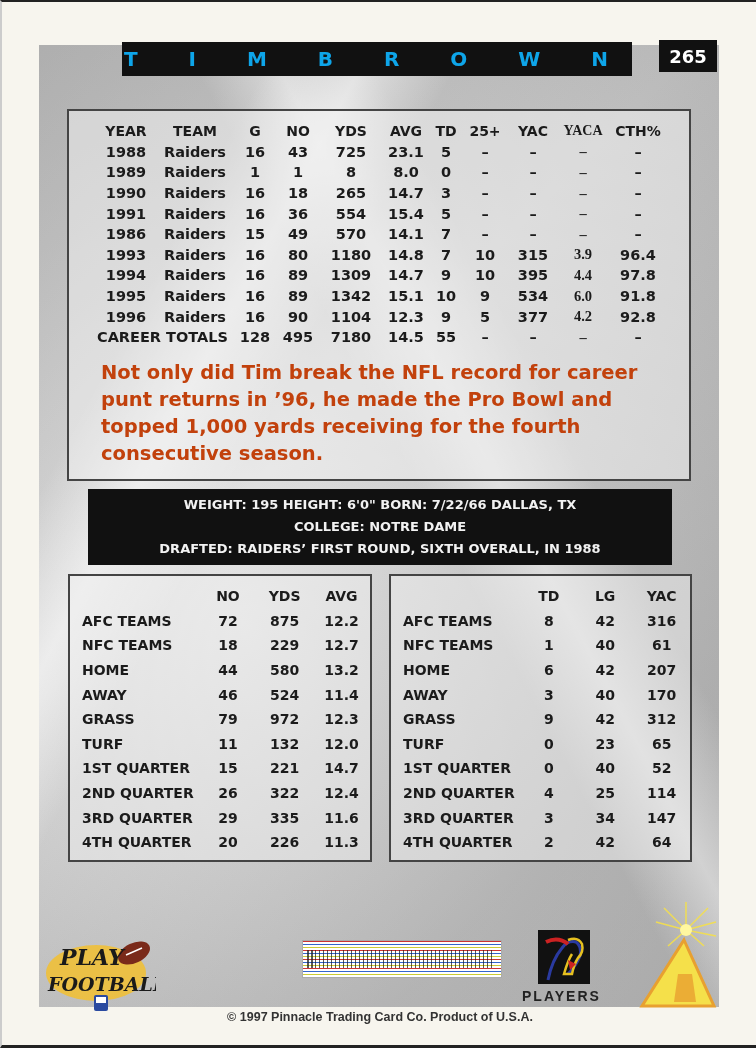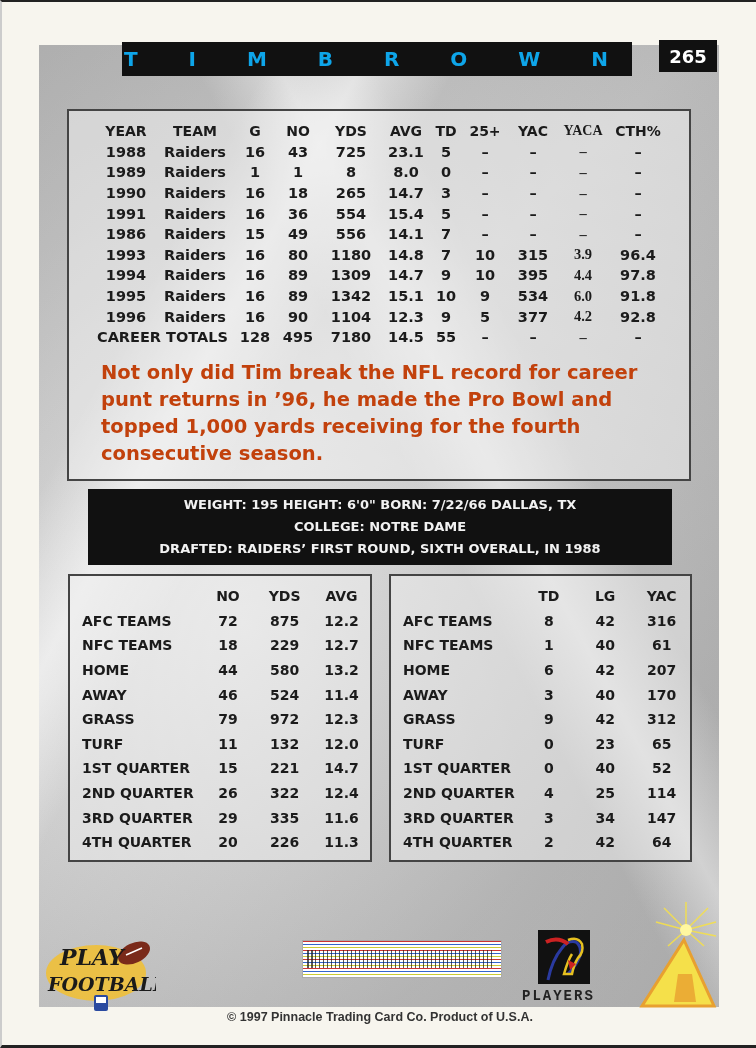--- a/index.html
+++ b/index.html
@@ -100,21 +100,21 @@
     position: absolute; left: 4px; top: 9px; width: 188px; height: 18px;
     background: repeating-linear-gradient(90deg, #222 0 1.5px, transparent 1.5px 4px);
     opacity: 0.75;
   }
   .players-logo {
     position: absolute; left: 536px; top: 928px; width: 52px; height: 54px;
     background: #111;
   }
   .players-text {
     position: absolute; left: 520px; top: 986px;
-    font-family: Liberation Mono, monospace; font-weight: bold;
+    font-family: Liberation Sans, sans-serif; font-weight: bold;
     font-size: 14px; letter-spacing: 2px; color: #222;
   }
   .pinnacle-logo {
     position: absolute; left: 636px; top: 900px; width: 80px; height: 108px;
   }
   .copyright {
     position: absolute; left: 0; top: 1008px; width: 756px; text-align: center;
     font-family: "Liberation Sans", sans-serif; font-weight: bold;
     font-size: 12.5px; color: #333;
   }
@@ -198,21 +198,21 @@
             <td class="c-25">–</td>
             <td class="c-yac">–</td>
             <td class="c-yaca">–</td>
             <td class="c-cth">–</td>
           </tr>
           <tr>
             <td class="c-year">1986</td>
             <td class="c-team">Raiders</td>
             <td class="c-g">15</td>
             <td class="c-no">49</td>
-            <td class="c-yds">556</td>
+            <td class="c-yds">570</td>
             <td class="c-avg">14.1</td>
             <td class="c-td">7</td>
             <td class="c-25">–</td>
             <td class="c-yac">–</td>
             <td class="c-yaca">–</td>
             <td class="c-cth">–</td>
           </tr>
           <tr>
             <td class="c-year">1993</td>
             <td class="c-team">Raiders</td>

